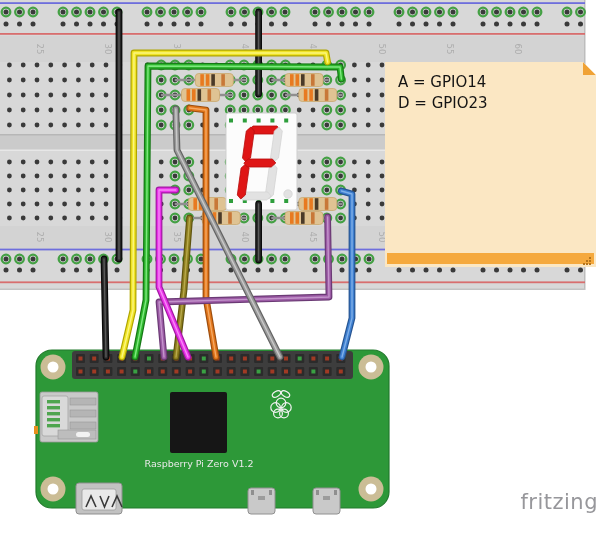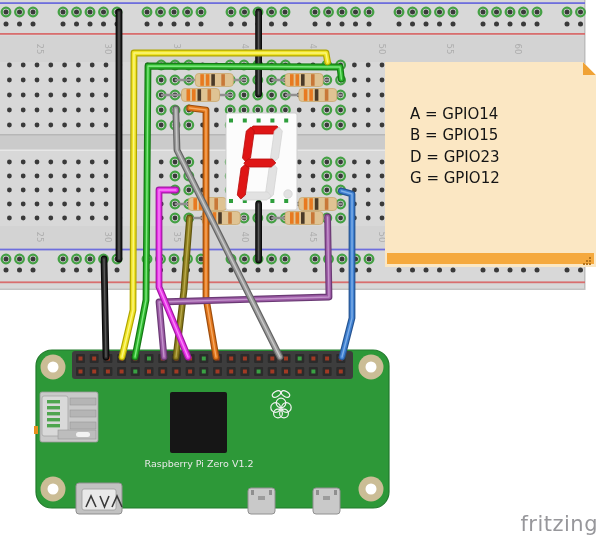--- a/index.html
+++ b/index.html
@@ -3,25 +3,25 @@
 <meta charset="utf-8">
 <style>
   html,body{margin:0;padding:0;background:#fff;}
   .stage{position:relative;width:600px;height:549px;background:#ffffff;overflow:hidden;
          font-family:"DejaVu Sans",sans-serif;}
   .stage svg{position:absolute;left:0;top:0;}
   .note{position:absolute;left:385px;top:62px;width:211px;height:205px;background:#FBE7C3;
         clip-path:polygon(0 0,198px 0,211px 13px,211px 205px,0 205px);z-index:5;}
   .note-fold{position:absolute;left:198px;top:0;width:13px;height:13px;background:#F0A235;
         clip-path:polygon(0 0,100% 100%,0 100%);}
-  .note-text{padding:10px 6px 0 25px;font-size:15px;line-height:21.4px;color:#141414;margin-top:32px;}
+  .note-text{padding:10px 6px 0 13px;font-size:15px;line-height:21.4px;color:#141414;}
   .note-bar{position:absolute;left:2px;right:2px;bottom:3px;height:11px;background:#F5A93D;}
   .note-grip{position:absolute;right:3px;bottom:5px;width:2px;height:2px;background:#B5741B;
         box-shadow:-3px 3px 0 #B5741B,0 3px 0 #B5741B,-6px 6px 0 #B5741B,-3px 6px 0 #B5741B,0 6px 0 #B5741B;}
-  .watermark{position:absolute;right:2px;top:512px;font-size:21px;font-weight:500;
+  .watermark{position:absolute;right:2px;top:490px;font-size:21px;font-weight:500;
         color:#97979B;letter-spacing:.5px;z-index:4;}
 </style>
 </head>
 <body>
 
 <div class="stage">
   <svg id="scene" width="600" height="549" viewBox="0 0 600 549">
       <g>
         <rect x="0" y="0" width="585" height="290" fill="#D8D8D8"></rect>
         <rect x="0" y="36" width="585" height="26" fill="#D3D3D3"></rect>
@@ -1060,23 +1060,21 @@
           <path d="M175.8,109 L177,150 L280,357" fill="none" stroke-linecap="round" stroke-linejoin="round" stroke="#9A9A9A" stroke-width="4.4"></path>
           <path d="M175.8,109 L177,150 L280,357" fill="none" stroke-linecap="round" stroke-linejoin="round" stroke="#C9C9C9" stroke-width="1.4"></path>
         </g>
       </g>
     </svg>
 
   <div class="note">
     <div class="note-fold"></div>
     <div class="note-text">
       <div>A = GPIO14</div>
-      <div>B = GPIO15</div>
       <div>D = GPIO23</div>
-      <div>G = GPIO12</div>
     </div>
     <div class="note-bar">
       <div class="note-grip"></div>
     </div>
   </div>
 
   <div class="watermark">fritzing</div>
 </div>
 
 </body></html>

